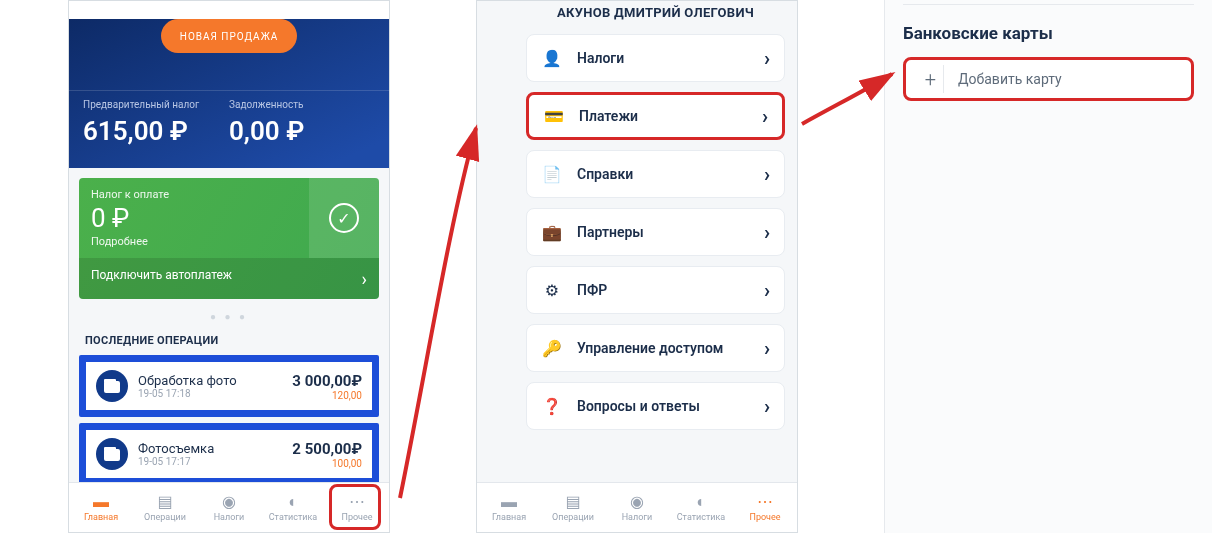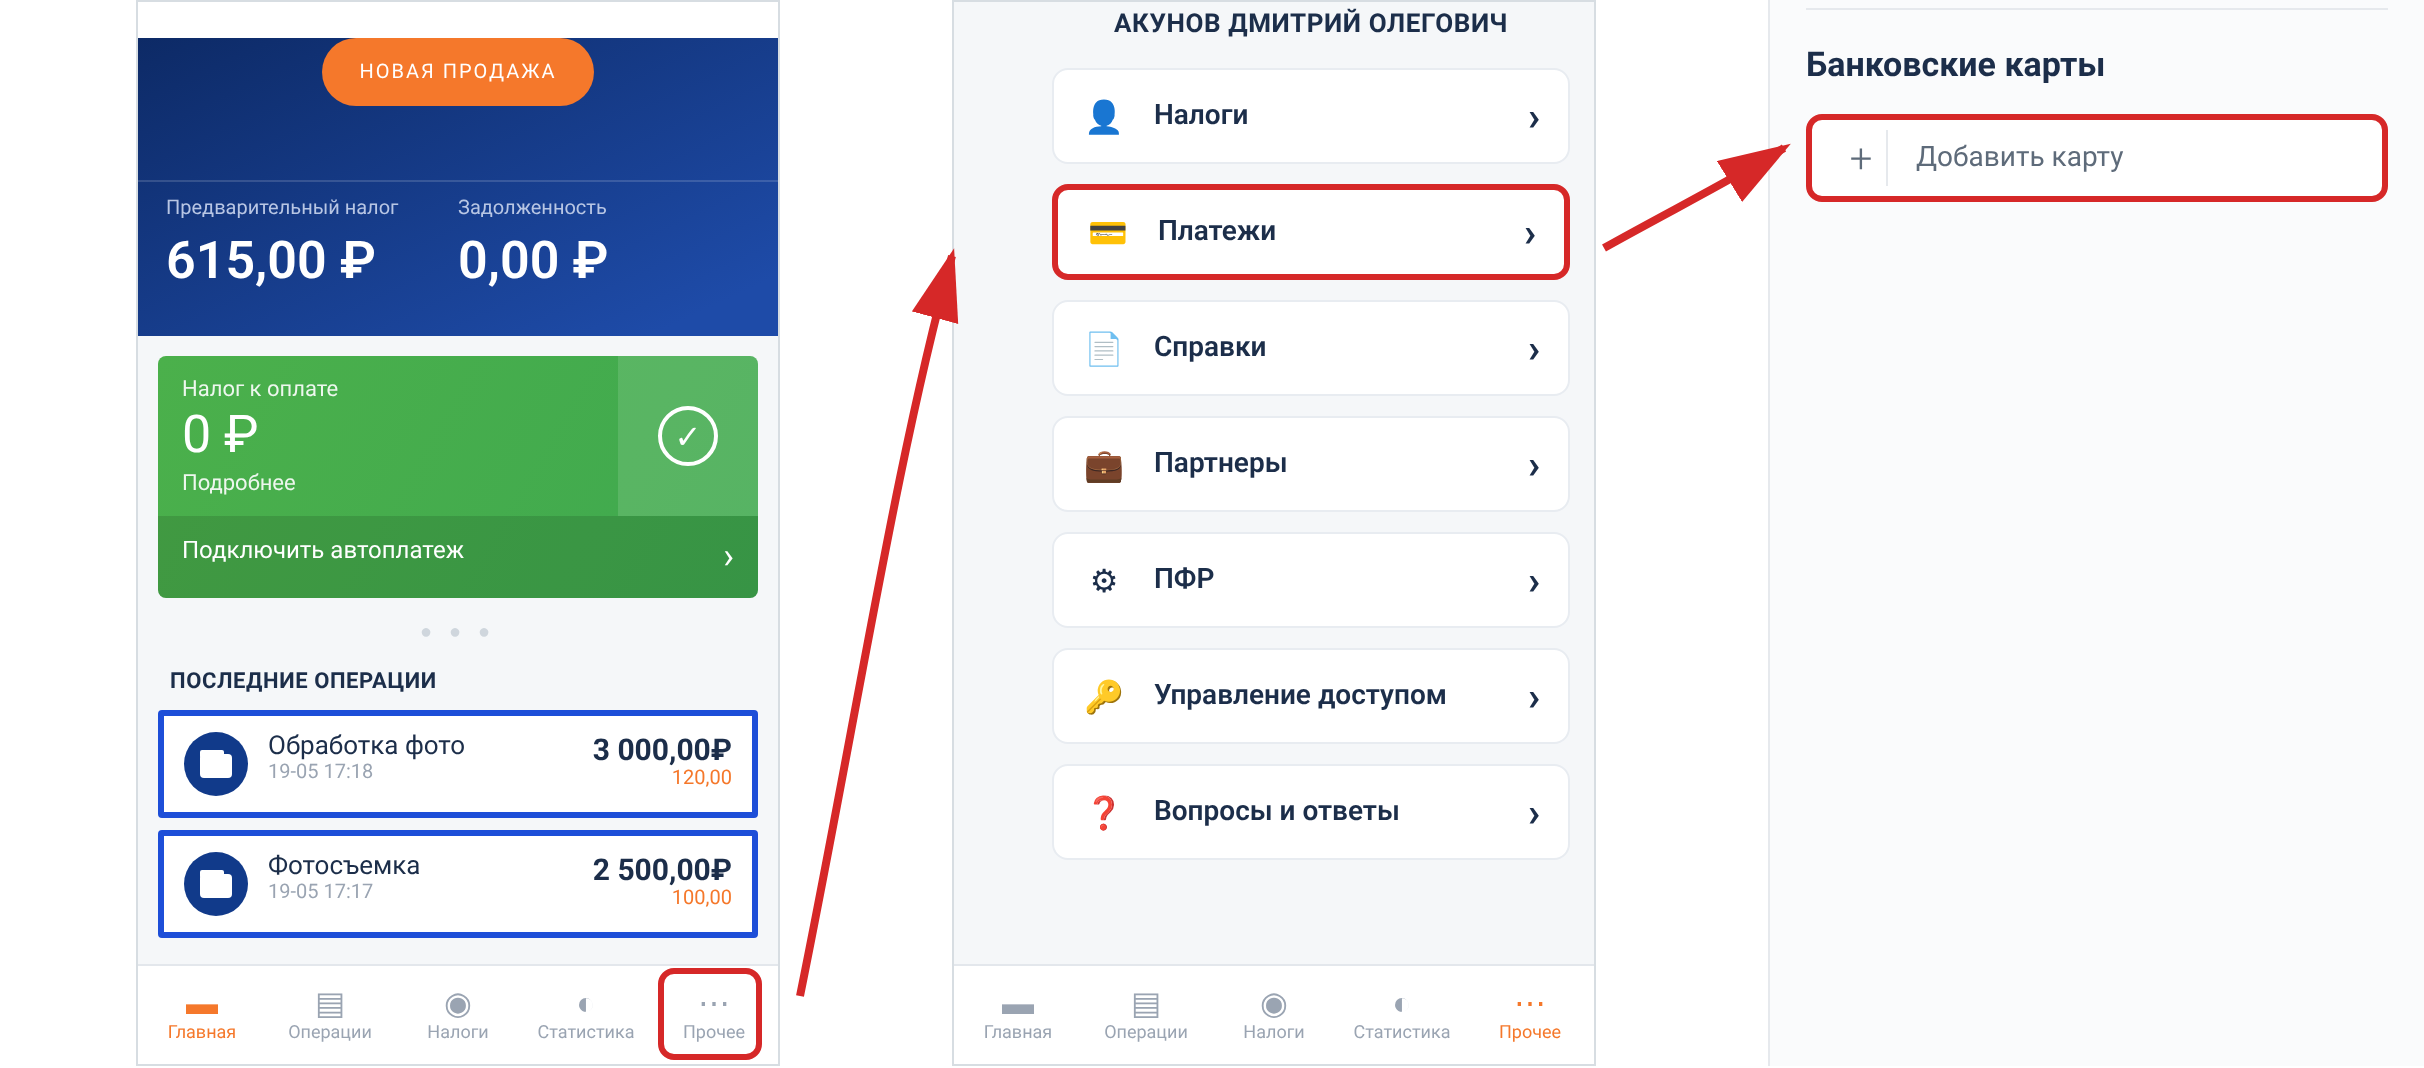--- a/index.html
+++ b/index.html
@@ -43,22 +43,22 @@
   .gc-bottom {
     background: rgba(0,0,0,0.12); padding: 10px 12px; font-size: 12px;
     display:flex;justify-content:space-between;
   }
   .chev { color:#fff; font-size:18px; }
 
   .dots { text-align:center; padding:12px 0 8px 0; color:#cfd6dd; font-size:10px; letter-spacing: 3px; }
 
   .s1-last-title { font-size:11px; font-weight:700; color:#1c2e4a; padding: 4px 6px 8px 6px; letter-spacing:.3px;}
   .op-row {
-    background:#fff; border-radius:2px; padding:8px 10px; display:flex;align-items:flex-start;
-    border:3px solid #1d4ed8; margin-bottom:6px;
+    background:#fff; border-radius:2px; padding:8px 10px; display:flex;align-items:center;
+    border:7px solid #1d4ed8; margin-bottom:6px;
   }
   .op-icon {
     width:32px;height:32px;border-radius:50%;background:#113a8a;color:#fff;
     display:flex;align-items:center;justify-content:center;font-size:15px;margin-right:10px;
   }
   .op-mid { flex:1; }
   .op-mid .t1 { font-size:13px; color:#1c2e4a; }
   .op-mid .t2 { font-size:10px; color:#9aa4b2; }
   .op-right { text-align:right; }
   .op-right .a1 { font-size:15px; font-weight:700; color:#1c2e4a; }

